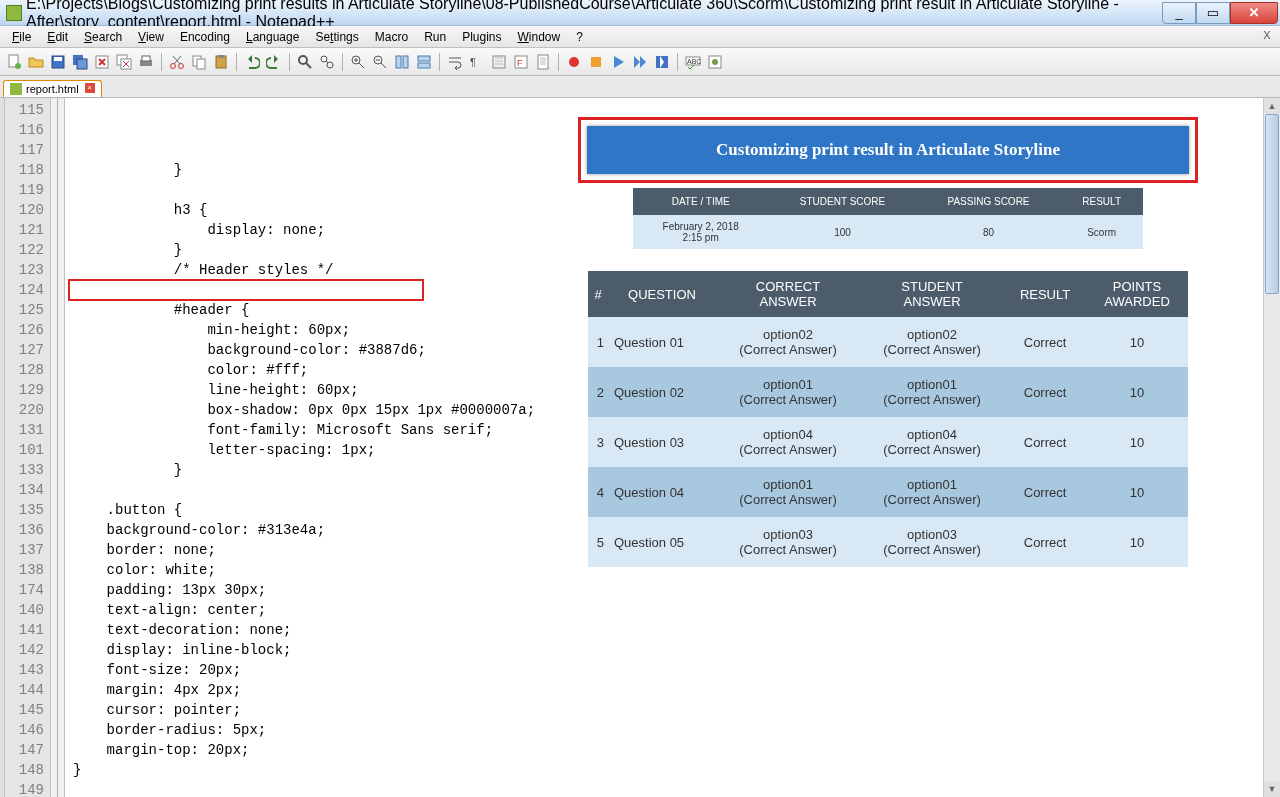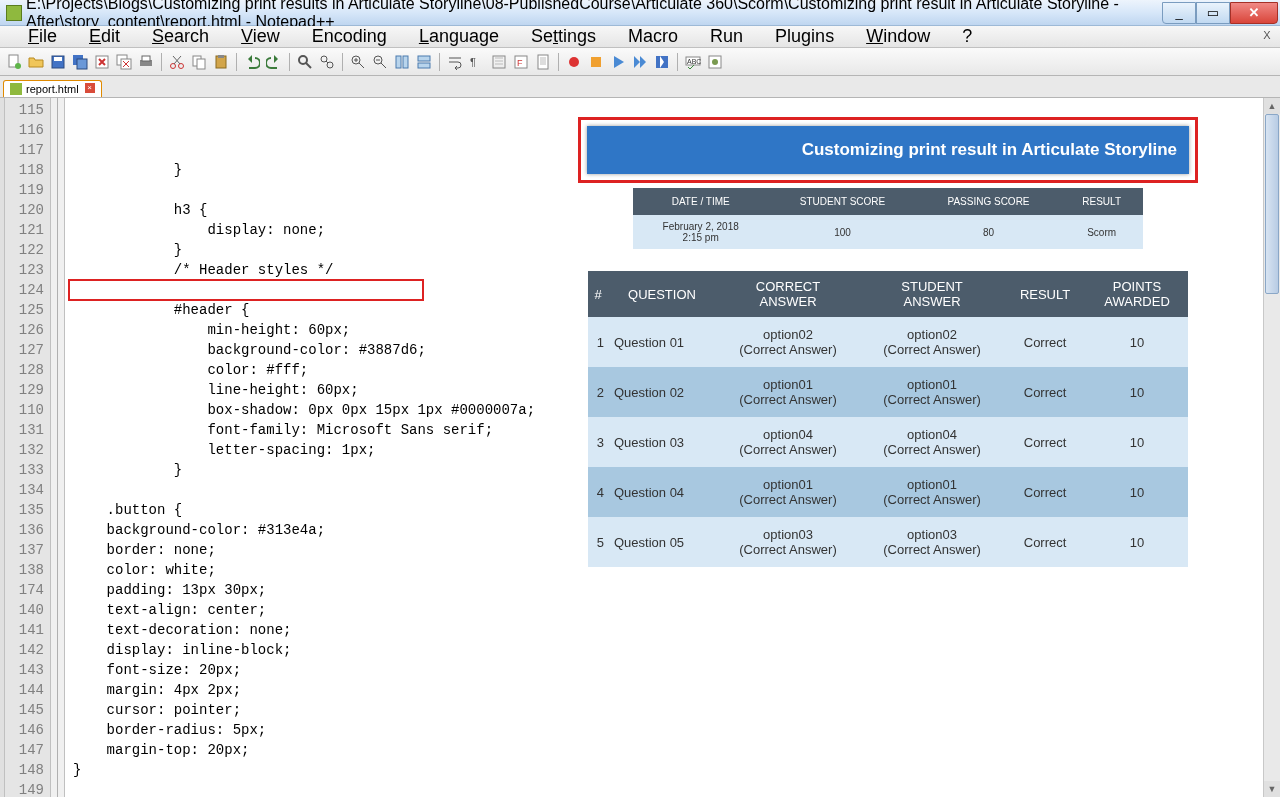--- a/index.html
+++ b/index.html
@@ -9,21 +9,21 @@
 .titlebar { height: 26px; background: linear-gradient(to bottom, #edf4fc 0%, #d7e7f9 50%, #bfd6f0 100%); border-bottom: 1px solid #9db9d6; display: flex; align-items: center; padding-left: 6px; position: relative; }
 .titlebar .app-icon { width: 16px; height: 16px; margin-right: 4px; background: #8fb93e; border: 1px solid #5a7d1e; }
 .titlebar .title-text { font-size: 16px; color: #000; flex: 1; }
 .window-controls { display: flex; height: 22px; gap: 0; margin-right: 2px; }
 .win-btn { width: 34px; height: 22px; border: 1px solid #7a9cbf; background: linear-gradient(to bottom, #eaf3fc, #c1d9f1); display: flex; align-items: center; justify-content: center; font-family: Arial; font-size: 13px; }
 .win-btn.min { border-radius: 0 0 0 4px; }
 .win-btn.close { background: linear-gradient(to bottom, #f08985, #d9453a); color: #fff; border-color: #a53027; border-radius: 0 0 4px 0; width: 48px; font-weight: bold; }
 
 
 .menubar { height: 22px; background: linear-gradient(to bottom, #f7f7f7, #e5e5e5); border-bottom: 1px solid #c0c0c0; display: flex; align-items: center; padding-left: 4px; position: relative; }
-.menubar .menu-item { padding: 2px 8px; font-size: 18px; margin-left: 16px; }
+.menubar .menu-item { padding: 2px 8px; font-size: 12px; }
 .menubar .menu-item u { text-decoration: underline; }
 .menubar .x-btn { position: absolute; right: 6px; top: 2px; width: 14px; height: 14px; font-size: 11px; text-align: center; line-height: 14px; color: #555; }
 
 
 .toolbar { height: 28px; background: linear-gradient(to bottom, #fafafa, #e8e8e8); border-bottom: 1px solid #b5b5b5; display: flex; align-items: center; padding-left: 4px; gap: 2px; }
 .tb-icon { width: 20px; height: 20px; display: flex; align-items: center; justify-content: center; border-radius: 2px; }
 .tb-sep { width: 1px; height: 18px; background: #b0b0b0; margin: 0 3px; }
 .ico { width: 16px; height: 16px; display: block; }
 
 
@@ -41,21 +41,21 @@
 .code-pane { flex: 1; position: relative; font-family: "Courier New", monospace; font-size: 14px; line-height: 20px; padding-top: 2px; white-space: pre; background: #fff; }
 .code-line { position: relative; padding-left: 8px; height: 20px; }
 .code-highlight-box { position: absolute; border: 2px solid #dd2222; background: rgba(255,255,255,0); z-index: 10; pointer-events: none; }
 .vscroll { width: 17px; background: #e9e9e9; border-left: 1px solid #c8c8c8; position: relative; }
 .vscroll .thumb { position: absolute; left: 1px; right: 1px; top: 16px; height: 180px; background: linear-gradient(to right, #d8e4f2, #b8cce4); border: 1px solid #8aa7c7; border-radius: 2px; }
 .vscroll .arrow { position: absolute; left:0; right:0; height:16px; background: #e0e0e0; text-align:center; font-size:9px; line-height:16px; color:#666; }
 
 
 .report-overlay { position: absolute; top: 117px; left: 578px; width: 620px; z-index: 20; }
 .report-header-box { border: 3px solid #dd2222; padding: 6px; background: #fff; }
-.report-header { background: #2f76c6; color: #fff; text-align: right; padding: 14px 12px; font-family: Liberation Sans, sans-serif; font-size: 17px; font-weight: bold; box-shadow: 0 0 4px rgba(0,0,0,0.4); }
+.report-header { background: #2f76c6; color: #fff; text-align: center; padding: 14px 5px; font-family: Liberation Serif, serif; font-size: 17px; font-weight: bold; box-shadow: 0 0 4px rgba(0,0,0,0.4); }
 .meta-table { width: 510px; margin: 5px auto 0; border-collapse: collapse; font-family: Arial; font-size: 10px; }
 .meta-table th { background: #4c5c6b; color: #fff; padding: 8px 10px; font-weight: normal; text-align: center; }
 .meta-table td { background: #d8e8f5; padding: 6px 10px; text-align: center; color: #333; }
 .quiz-table { width: 600px; margin: 22px auto 0; border-collapse: collapse; font-family: Arial; font-size: 13px; }
 .quiz-table th { background: #4c5c6b; color: #fff; padding: 8px 6px; font-weight: normal; text-align: center; font-size: 13px; }
 .quiz-table th.qcol { text-align: center; }
 .quiz-table td { padding: 10px 6px; text-align: center; color: #333; }
 .quiz-table tr.odd td { background: #d8e8f5; }
 .quiz-table tr.even td { background: #a8c8e0; }
 .quiz-table td.qtext { text-align: left; padding-left: 6px; }
@@ -299,23 +299,23 @@
       <div>120</div>
       <div>121</div>
       <div>122</div>
       <div>123</div>
       <div>124</div>
       <div>125</div>
       <div>126</div>
       <div>127</div>
       <div>128</div>
       <div>129</div>
-      <div>110</div>
+      <div>220</div>
       <div>131</div>
-      <div>132</div>
+      <div>101</div>
       <div>133</div>
       <div>134</div>
       <div>135</div>
       <div>136</div>
       <div>137</div>
       <div>138</div>
       <div>174</div>
       <div>140</div>
       <div>141</div>
       <div>142</div>

